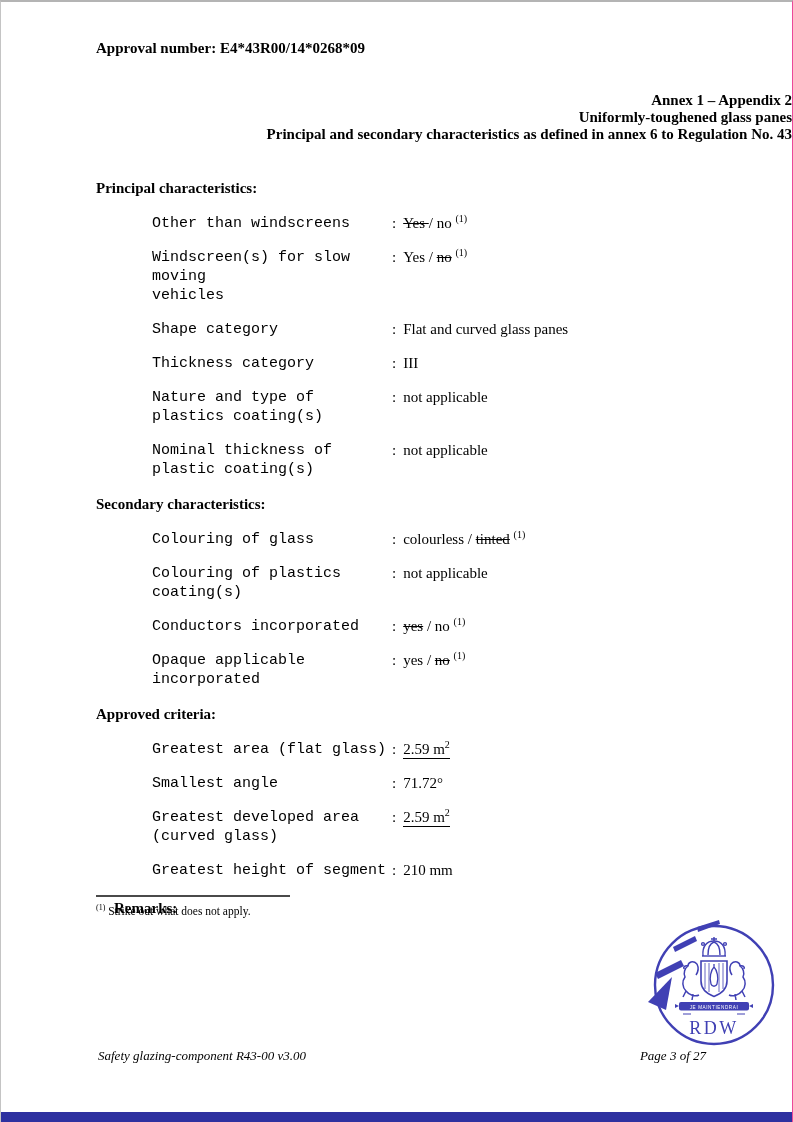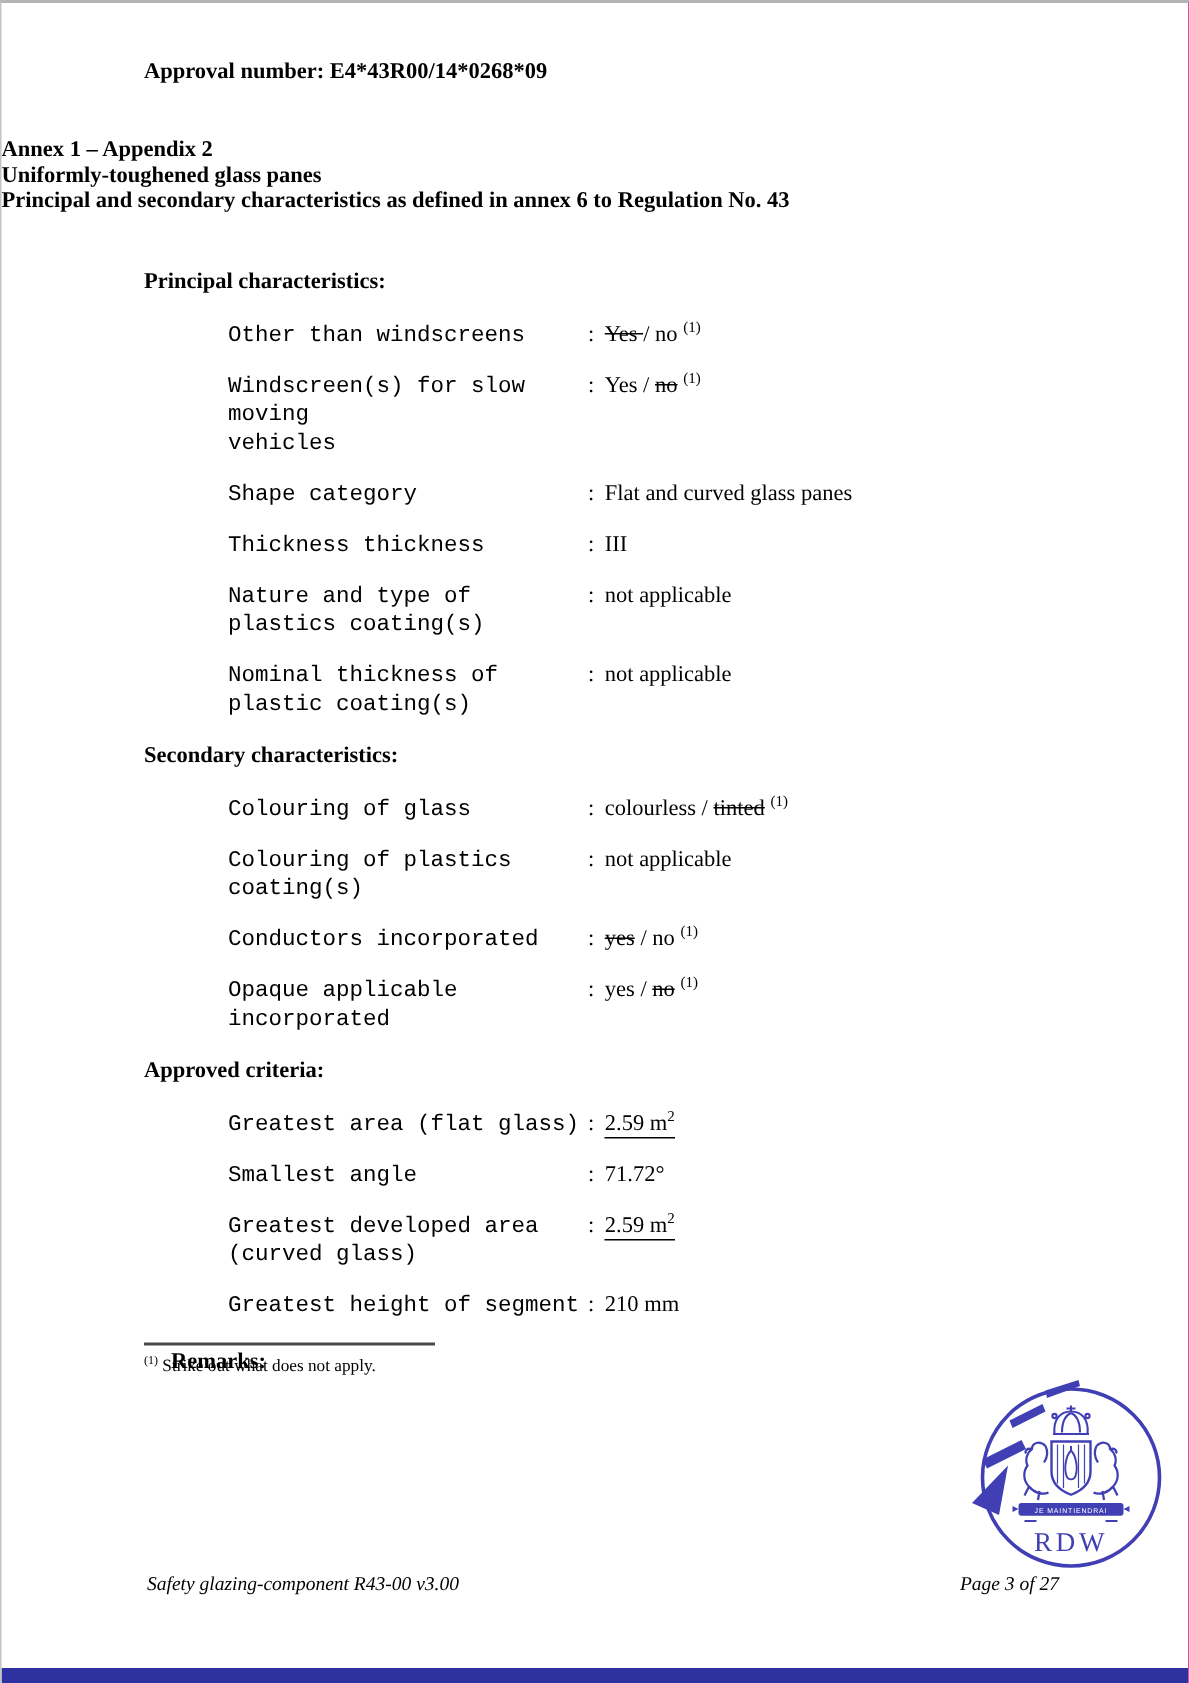--- a/index.html
+++ b/index.html
@@ -9,21 +9,21 @@
     background:#ffffff;
     font-family:"Liberation Serif", serif;
     font-size:15px;color:#000;
     border-top:2px solid #b4b4b4;
     border-left:1px solid #c4c4c4;
     border-right:1px solid #ec4899;
     box-sizing:border-box;
     overflow:hidden;
   }
   .approval-line{position:absolute;left:95px;top:38px;font-weight:bold;}
-  .title-block{position:absolute;left:0;right:0;top:90px;text-align:left;font-weight:bold;line-height:17px;}
+  .title-block{position:absolute;left:0;right:0;top:90px;text-align:right;font-weight:bold;line-height:17px;}
   .content{position:absolute;left:95px;top:176px;width:620px;}
   .sec-heading{font-weight:bold;line-height:20px;margin:0 0 16px 0;}
   .row{position:relative;margin-left:56px;margin-bottom:15px;line-height:19px;min-height:19px;}
   .row .lbl{display:inline-block;max-width:238px;white-space:pre-line;vertical-align:top;font-family:Liberation Mono, monospace;}
   .row .val{position:absolute;left:240px;top:0;white-space:nowrap;}
   .colon{margin-right:7px;}
   .strike{text-decoration:line-through;}
   .sup{font-size:10px;vertical-align:super;line-height:0;}
   .useg{display:inline-block;border-bottom:1px solid #000;padding-bottom:0px;line-height:17px;}
   .remarks-heading{font-weight:bold;line-height:20px;margin:18px;}
@@ -57,21 +57,21 @@
     <div class="row">
       <span class="lbl">Windscreen(s) for slow moving
 vehicles</span>
       <span class="val"><span class="colon">:</span><span><span>Yes / </span><span class="strike">no</span><span> </span><span class="sup">(1)</span></span></span>
     </div>
     <div class="row">
       <span class="lbl">Shape category</span>
       <span class="val"><span class="colon">:</span><span><span>Flat and curved glass panes</span></span></span>
     </div>
     <div class="row">
-      <span class="lbl">Thickness thickness</span>
+      <span class="lbl">Thickness category</span>
       <span class="val"><span class="colon">:</span><span><span>III</span></span></span>
     </div>
     <div class="row">
       <span class="lbl">Nature and type of plastics coating(s)</span>
       <span class="val"><span class="colon">:</span><span><span>not applicable</span></span></span>
     </div>
     <div class="row">
       <span class="lbl">Nominal thickness of plastic coating(s)</span>
       <span class="val"><span class="colon">:</span><span><span>not applicable</span></span></span>
     </div>

